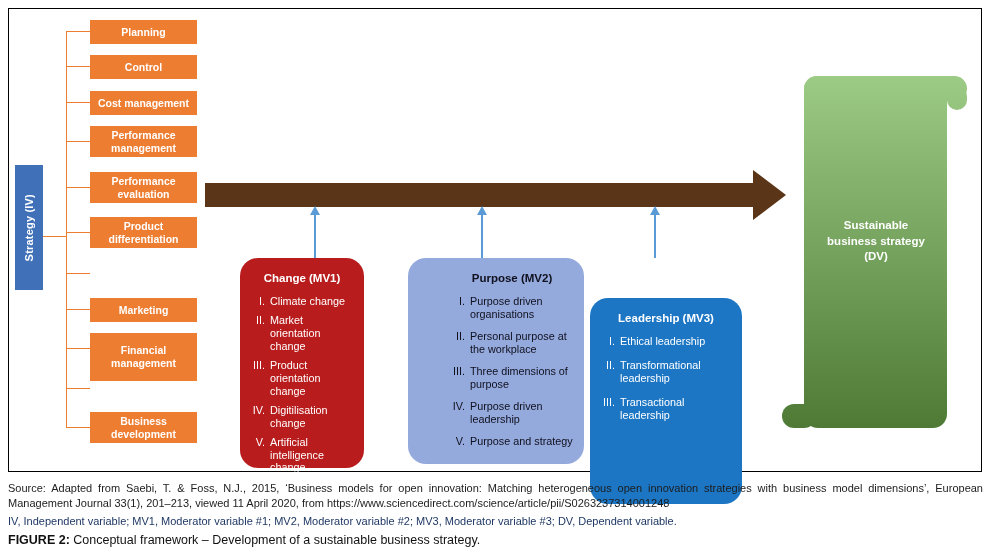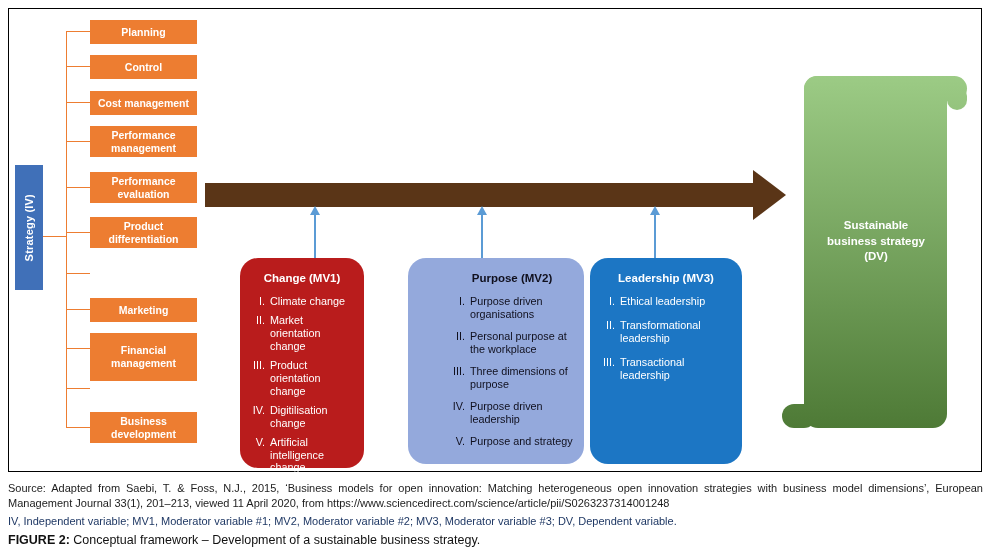--- a/index.html
+++ b/index.html
@@ -41,21 +41,21 @@
     position:absolute; top:206px; width:0; height:0;
     border-left:5px solid transparent; border-right:5px solid transparent; border-bottom:9px solid #5B9BD5;
   }
   
   .mv-box {
     position:absolute; top:258px; border-radius:18px; box-sizing:border-box;
     padding:10px 8px 8px 8px;
   }
   .mv-change     { left:240px; width:124px; height:210px; background:#b91c1c; color:#fff; }
   .mv-purpose    { left:408px; width:176px; height:206px; background:#94A9DC; color:#10101e;padding-left:40px; }
-  .mv-leadership { left:590px; width:152px; height:206px; background:#1C76C4; color:#fff; }
+  .mv-leadership { left:590px; width:152px; height:206px; background:#1C76C4; color:#fff;margin-top:40px; }
   .mv-title { text-align:center; font-weight:bold; font-size:11.5px; margin:4px 0 11px 0; }
   .mv-item  { display:flex; font-size:10.8px; line-height:1.2; margin-bottom:6px; }
   .mv-purpose .mv-item { margin-bottom:9px; }
   .mv-leadership .mv-item { margin-bottom:11px; }
   .mv-num { flex:none; width:22px; text-align:right; padding-right:5px; box-sizing:border-box; }
   .mv-text { flex:1; }
   
   .scroll-wrap { position:absolute; left:780px; top:70px; width:205px; height:365px; }
   .scroll-label {
     position:absolute; left:820px; top:218px; width:112px; text-align:center;

